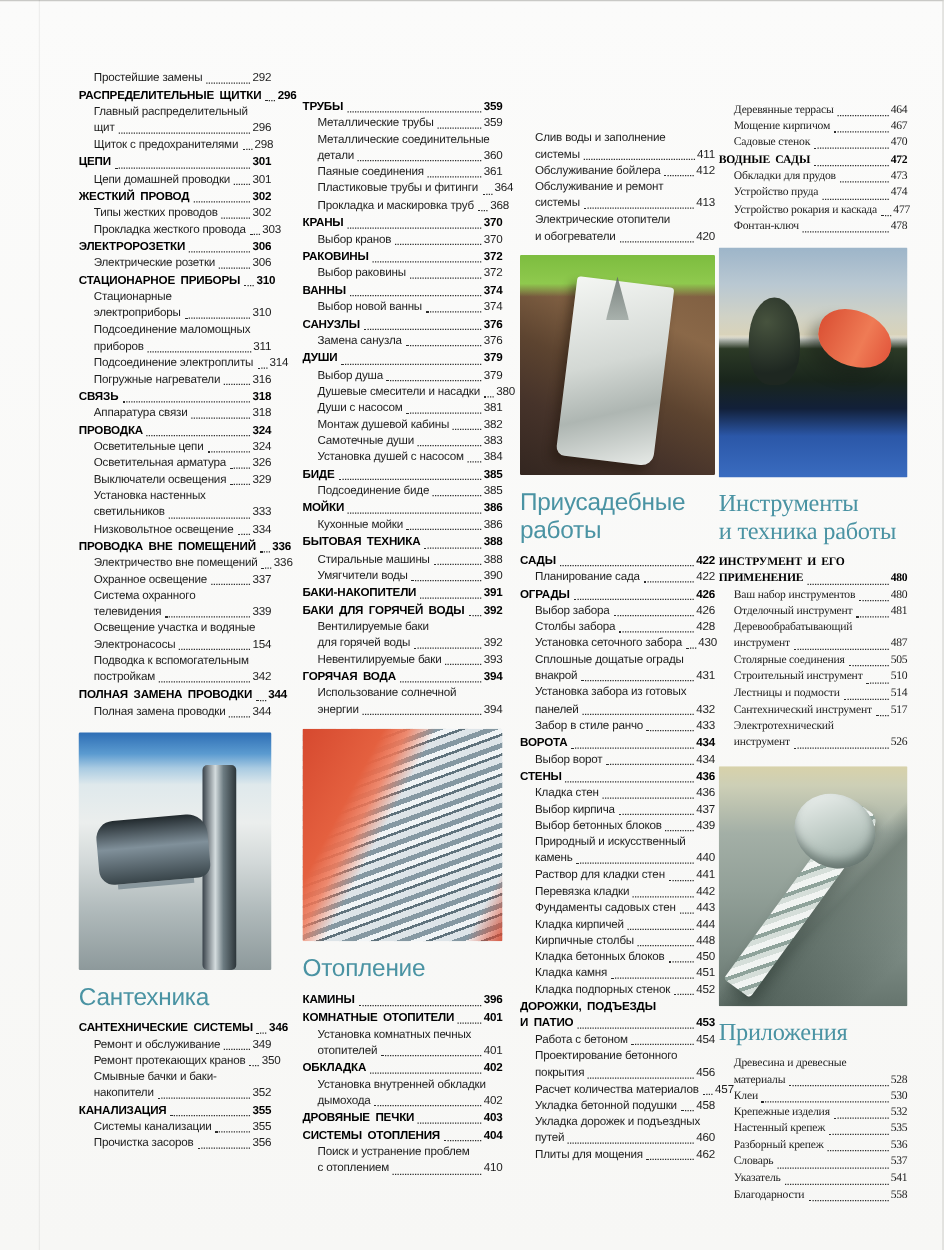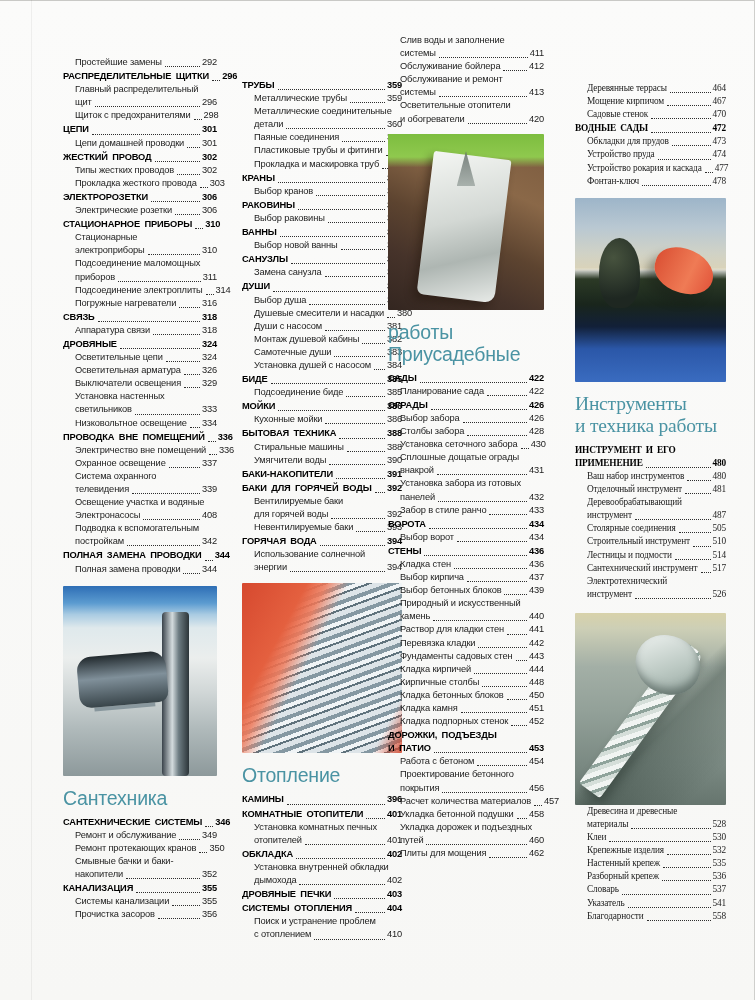--- a/index.html
+++ b/index.html
@@ -10,21 +10,21 @@
     color:#1c1c1c;
   }
   .page{position:absolute;inset:0;background:linear-gradient(180deg,#fbfbfa,#f7f7f5);}
   .edge-top{position:absolute;top:0;left:0;right:0;height:1px;background:#c9c9c6;}
   .edge-right{position:absolute;top:0;right:0;width:1px;bottom:0;background:#cfcfcc;}
   .edge-left{position:absolute;top:0;left:31px;width:1px;bottom:0;background:rgba(0,0,0,0.05);}
 
   .col{position:absolute;top:0;}
   .col1{left:63px;width:154px;padding-top:56px;}
   .col2{left:242px;width:160px;padding-top:78px;}
-  .col3{left:388px;width:156px;padding-top:34px;}
+  .col3{left:416px;width:156px;padding-top:104px;}
   .col4{left:575px;width:151px;padding-top:82px;font-family:Liberation Serif, serif;}
 
   .toc-list{width:100%;}
   .entry{margin:0;}
   .entry.head{font-weight:bold;color:#000;letter-spacing:-0.1px;word-spacing:2px;margin-top:1px;}
   .entry.sub .line{padding-left:12px;}
   .line{display:flex;align-items:flex-end;line-height:13.1px;font-size:9.3px;letter-spacing:-0.15px;white-space:nowrap;}
   .lab{flex:0 0 auto;}
   .dots{flex:1 1 auto;min-width:8px;border-bottom:1.4px dotted #2e2e2e;margin:0 2px 2px 3px;}
   .pg{flex:0 0 auto;}
@@ -233,21 +233,21 @@
         </div>
         <div class="entry sub">
           <div class="line">
             <span class="lab">Аппаратура связи</span>
             <span class="dots"></span>
             <span class="pg">318</span>
           </div>
         </div>
         <div class="entry head">
           <div class="line">
-            <span class="lab">ДРОВЯНЫЕ</span>
+            <span class="lab">ПРОВОДКА</span>
             <span class="dots"></span>
             <span class="pg">324</span>
           </div>
         </div>
         <div class="entry sub">
           <div class="line">
             <span class="lab">Осветительные цепи</span>
             <span class="dots"></span>
             <span class="pg">324</span>
           </div>
@@ -314,21 +314,21 @@
             <span class="pg">339</span>
           </div>
         </div>
         <div class="entry sub">
           <div class="line">
             <span class="lab">Освещение участка и водяные</span>
           </div>
           <div class="line">
             <span class="lab">Электронасосы</span>
             <span class="dots"></span>
-            <span class="pg">408</span>
+            <span class="pg">154</span>
           </div>
         </div>
         <div class="entry sub">
           <div class="line">
             <span class="lab">Подводка к вспомогательным</span>
           </div>
           <div class="line">
             <span class="lab">постройкам</span>
             <span class="dots"></span>
             <span class="pg">342</span>
@@ -754,33 +754,33 @@
             <span class="lab">Обслуживание и ремонт</span>
           </div>
           <div class="line">
             <span class="lab">системы</span>
             <span class="dots"></span>
             <span class="pg">413</span>
           </div>
         </div>
         <div class="entry sub">
           <div class="line">
-            <span class="lab">Осветительные отопители</span>
+            <span class="lab">Электрические отопители</span>
           </div>
           <div class="line">
             <span class="lab">и обогреватели</span>
             <span class="dots"></span>
             <span class="pg">420</span>
           </div>
         </div>
       </div>
       <div class="photo ph-shovel"></div>
       <div class="section-title">
+        <div>Приусадебные</div>
         <div>работы</div>
-        <div>Приусадебные</div>
       </div>
       <div class="toc-list">
         <div class="entry head">
           <div class="line">
             <span class="lab">САДЫ</span>
             <span class="dots"></span>
             <span class="pg">422</span>
           </div>
         </div>
         <div class="entry sub">
@@ -1145,20 +1145,23 @@
             <span class="lab">Электротехнический</span>
           </div>
           <div class="line">
             <span class="lab">инструмент</span>
             <span class="dots"></span>
             <span class="pg">526</span>
           </div>
         </div>
       </div>
       <div class="photo ph-screw"></div>
+      <div class="section-title">
+        <div>Приложения</div>
+      </div>
       <div class="toc-list">
         <div class="entry sub">
           <div class="line">
             <span class="lab">Древесина и древесные</span>
           </div>
           <div class="line">
             <span class="lab">материалы</span>
             <span class="dots"></span>
             <span class="pg">528</span>
           </div>

